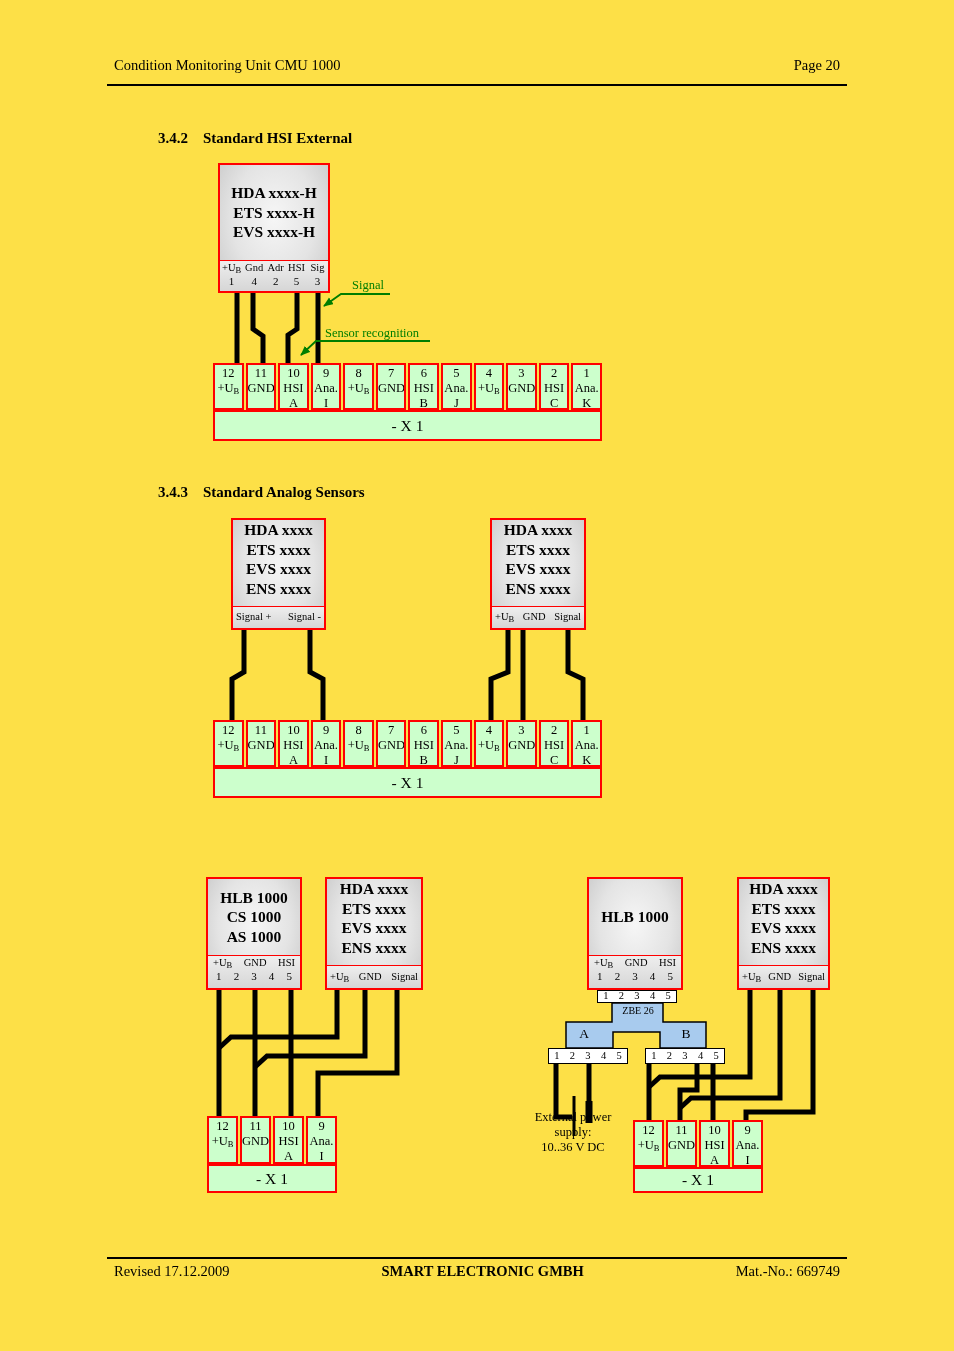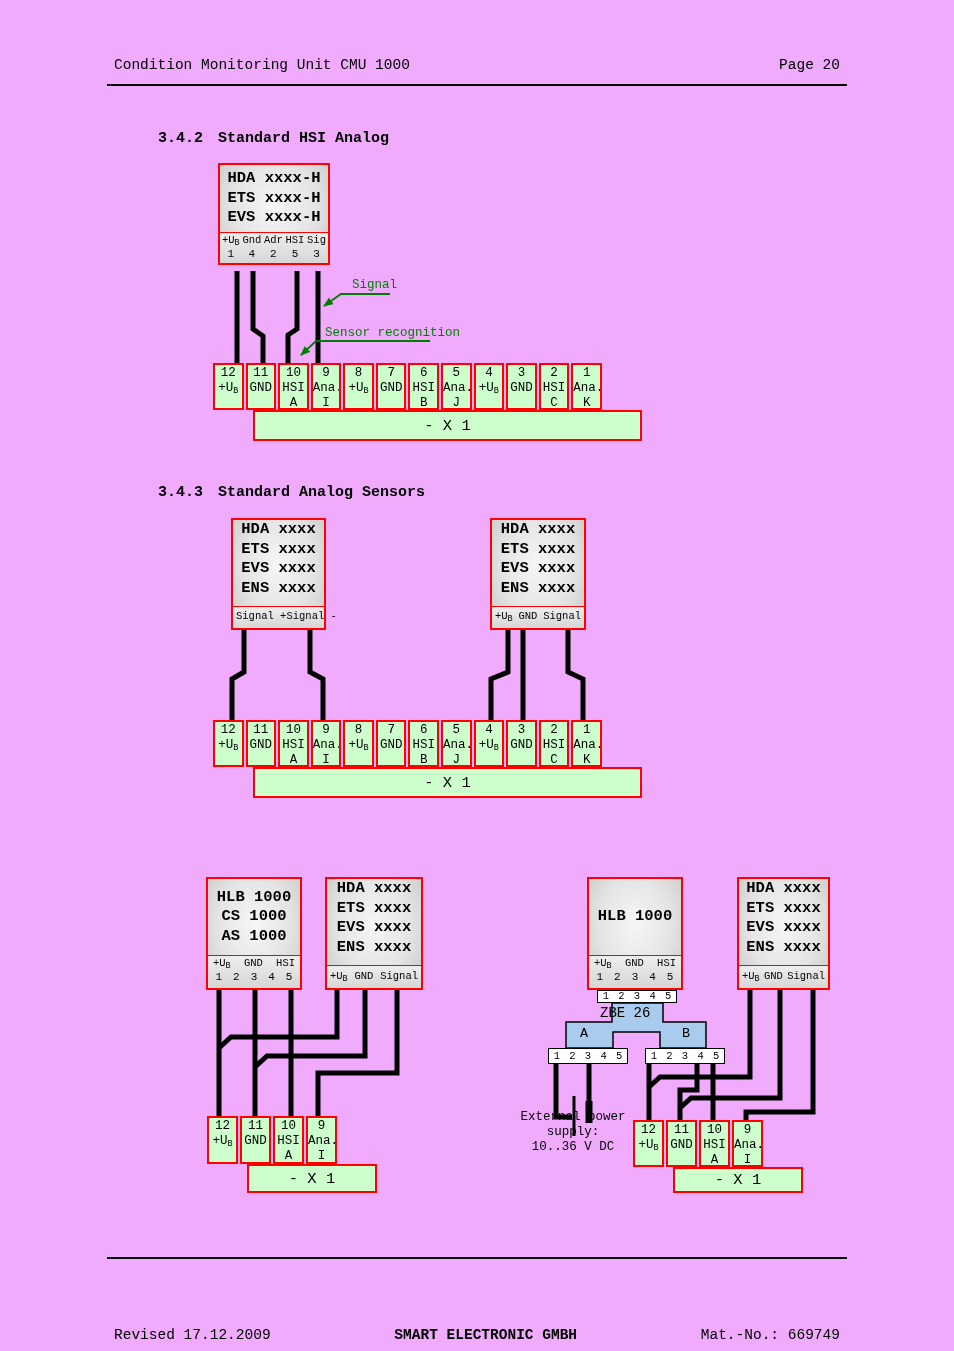--- a/index.html
+++ b/index.html
@@ -1,17 +1,17 @@
 <!DOCTYPE html>
 <html style="--cell-green: #ccffcc; --border-red: #ff0000; --zbe-blue: #a8cbee; --annotation-green: #007d00; --wire-black: #000000;"><head>
 <meta charset="utf-8">
 <style>
   html,body{margin:0;padding:0;background:#fff;}
-  .page{position:relative;width:954px;height:1351px;background:#f0abfc;overflow:hidden;
-        font-family:Liberation Mono, monospace;color:#000;}
+  .page{position:relative;width:954px;height:1351px;background:#fde047;overflow:hidden;
+        font-family:Liberation Serif, serif;color:#000;}
   
   .hrow{position:absolute;left:114px;width:726px;display:flex;justify-content:space-between;
         font-size:14.5px;}
   .rule{position:absolute;left:107px;width:740px;height:2px;background:#000;}
   .bold{font-weight:bold;}
   
   .heading{position:absolute;left:158px;display:flex;gap:15px;font-weight:bold;font-size:15px;}
   
   .sbox{position:absolute;box-sizing:border-box;border:2px solid var(--border-red,#f00);
         background:radial-gradient(ellipse at 50% 42%, #f6f6f6 0%, #e4e4e4 55%, #c7c7c7 100%);
@@ -30,27 +30,27 @@
   .pl{font-size:10.5px;white-space:nowrap;}
   .pn,.cnum{font-size:11px;}
   .sb{font-size:8.5px;vertical-align:-2px;}
   
   .cells{position:absolute;display:flex;gap:2px;box-sizing:border-box;}
   .tcell{flex:1;box-sizing:border-box;border:2px solid var(--border-red,#f00);
          background:var(--cell-green,#cfc);text-align:center;font-size:12.5px;line-height:1.16;
          padding-top:1px;overflow:hidden;}
   .xbar{position:absolute;box-sizing:border-box;border:2px solid var(--border-red,#f00);
         background:var(--cell-green,#cfc);text-align:center;font-size:15.5px;
-        display:flex;align-items:center;justify-content:center;margin-left:40px;}
+        display:flex;align-items:center;justify-content:center;}
   
   .conn{position:absolute;box-sizing:border-box;border:1.5px solid #000;background:#fff;
         display:flex;align-items:center;}
   .conn .cnum{flex:1;text-align:center;font-size:10.5px;line-height:1;}
   
-  .zlabel{position:absolute;text-align:left;font-size:14px;}
+  .zlabel{position:absolute;text-align:center;font-size:10px;}
   .zbranch{position:absolute;text-align:center;font-size:13.5px;}
   .green-note{position:absolute;color:var(--annotation-green,#007d00);font-size:12.5px;white-space:nowrap;}
   .note{position:absolute;text-align:center;font-size:12.5px;line-height:1.18;}
   
   svg.overlay{position:absolute;left:0;top:0;pointer-events:none;}
   .wire{stroke:var(--wire-black,#000);stroke-width:5;fill:none;}
   .w3{stroke-width:3;}
   .w7{stroke-width:7;}
   .gline{stroke:var(--annotation-green,#007d00);stroke-width:1.8;fill:none;}
   .zbe{fill:var(--zbe-blue,#a8cbee);stroke:#000;stroke-width:1.5;}
@@ -103,28 +103,28 @@
   </svg>
 
   <div class="hrow" style="top:57px;">
     <span>Condition Monitoring Unit CMU 1000</span>
     <span>Page 20</span>
   </div>
   <div class="rule" style="top:84px;"></div>
 
   <div class="heading" style="top:130px;">
     <span>3.4.2</span>
-    <span>Standard HSI Analog</span>
+    <span>Standard HSI External</span>
   </div>
   <div class="heading" style="top:484px;">
     <span>3.4.3</span>
     <span>Standard Analog Sensors</span>
   </div>
 
-  <div class="sbox" style="left:218px;top:163px;width:112px;height:102px;">
+  <div class="sbox" style="left:218px;top:163px;width:112px;height:130px;">
     <div class="stitle">
   <div>HDA xxxx-H</div>
 
   <div>ETS xxxx-H</div>
 
   <div>EVS xxxx-H</div>
 </div>
     <div class="spins two">
       <div class="prow">
   <div class="pincol">
@@ -531,19 +531,19 @@
 
   <div class="tcell">
     <div>9</div>
     <div><span>Ana.</span><span class="sb"></span></div>
     <div>I</div>
   </div>
 </div>
   <div class="xbar" style="left:633px;top:1167px;width:130px;height:26px;">- X 1</div>
 
   <div class="rule" style="top:1257px;"></div>
-  <div class="hrow" style="top:1327px;gap:48px;">
+  <div class="hrow" style="top:1263px;gap:48px;">
     <span>Revised 17.12.2009</span>
     <span class="bold">SMART ELECTRONIC GMBH</span>
     <span>Mat.-No.: 669749</span>
   </div>
 
 </div>
 
 </body></html>

